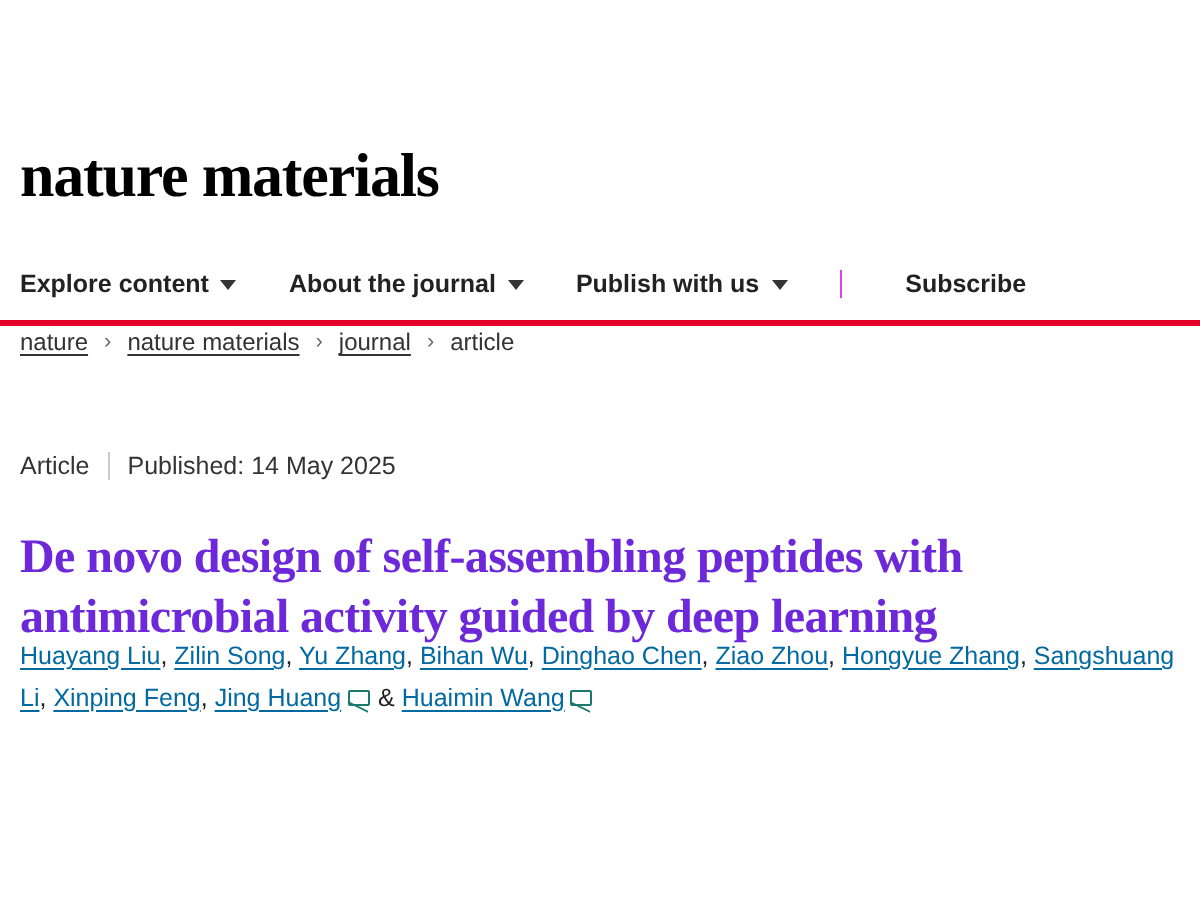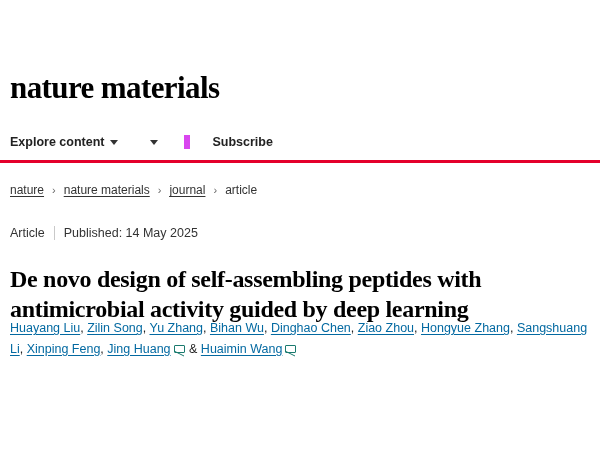--- a/index.html
+++ b/index.html
@@ -53,22 +53,22 @@
   .nav-item {
     display: flex;
     align-items: center;
     font-size: 12.5px;
     font-weight: bold;
     color: #222222;
     margin-right: 26px;
     white-space: nowrap;
   }
   .nav-item.subscribe {
-    border-left: 6px solid #d946ef;
-    padding-left: 22px;
+    border-left: 1px solid #d946ef;
+    padding-left: 32px;
     margin-right: 0;
   }
   .caret {
     display: inline-block;
     margin-left: 6px;
     width: 0;
     height: 0;
     border-left: 4px solid transparent;
     border-right: 4px solid transparent;
     border-top: 5px solid #333333;
@@ -76,21 +76,21 @@
   .red-rule {
     position: absolute;
     top: 160px;
     left: 0;
     width: 600px;
     height: 3px;
     background: #e4002b;
   }
   .breadcrumb {
     position: absolute;
-    top: 183px;
+    top: 164px;
     left: 10px;
     display: flex;
     align-items: center;
     font-size: 12px;
     color: #333333;
   }
   .crumb-link {
     color: #333333;
     text-decoration: underline;
     text-underline-offset: 2px;
@@ -121,21 +121,21 @@
   }
   .title {
     position: absolute;
     top: 248px;
     left: 10px;
     width: 560px;
     font-family: "Liberation Serif", serif;
     font-weight: bold;
     font-size: 24px;
     line-height: 1.26;
-    color: #000000;
+    color: #6d28d9;
     letter-spacing: -0.3px;
   }
   .authors {
     position: absolute;
     top: 318px;
     left: 10px;
     width: 580px;
     font-size: 12.5px;
     line-height: 1.65;
     color: #222222;
@@ -187,20 +187,25 @@
   <div class="top-strip"></div>
 
   <div class="masthead">nature materials</div>
 
   <div class="nav">
     <div class="nav-item">
       <span>Explore content</span>
       <span class="caret"></span>
     </div>
     <div class="nav-item">
+      <span>About the journal</span>
+      <span class="caret"></span>
+    </div>
+    <div class="nav-item">
+      <span>Publish with us</span>
       <span class="caret"></span>
     </div>
     <div class="nav-item subscribe">
       <span>Subscribe</span>
     </div>
   </div>
 
   <div class="red-rule"></div>
 
   <div class="breadcrumb">

